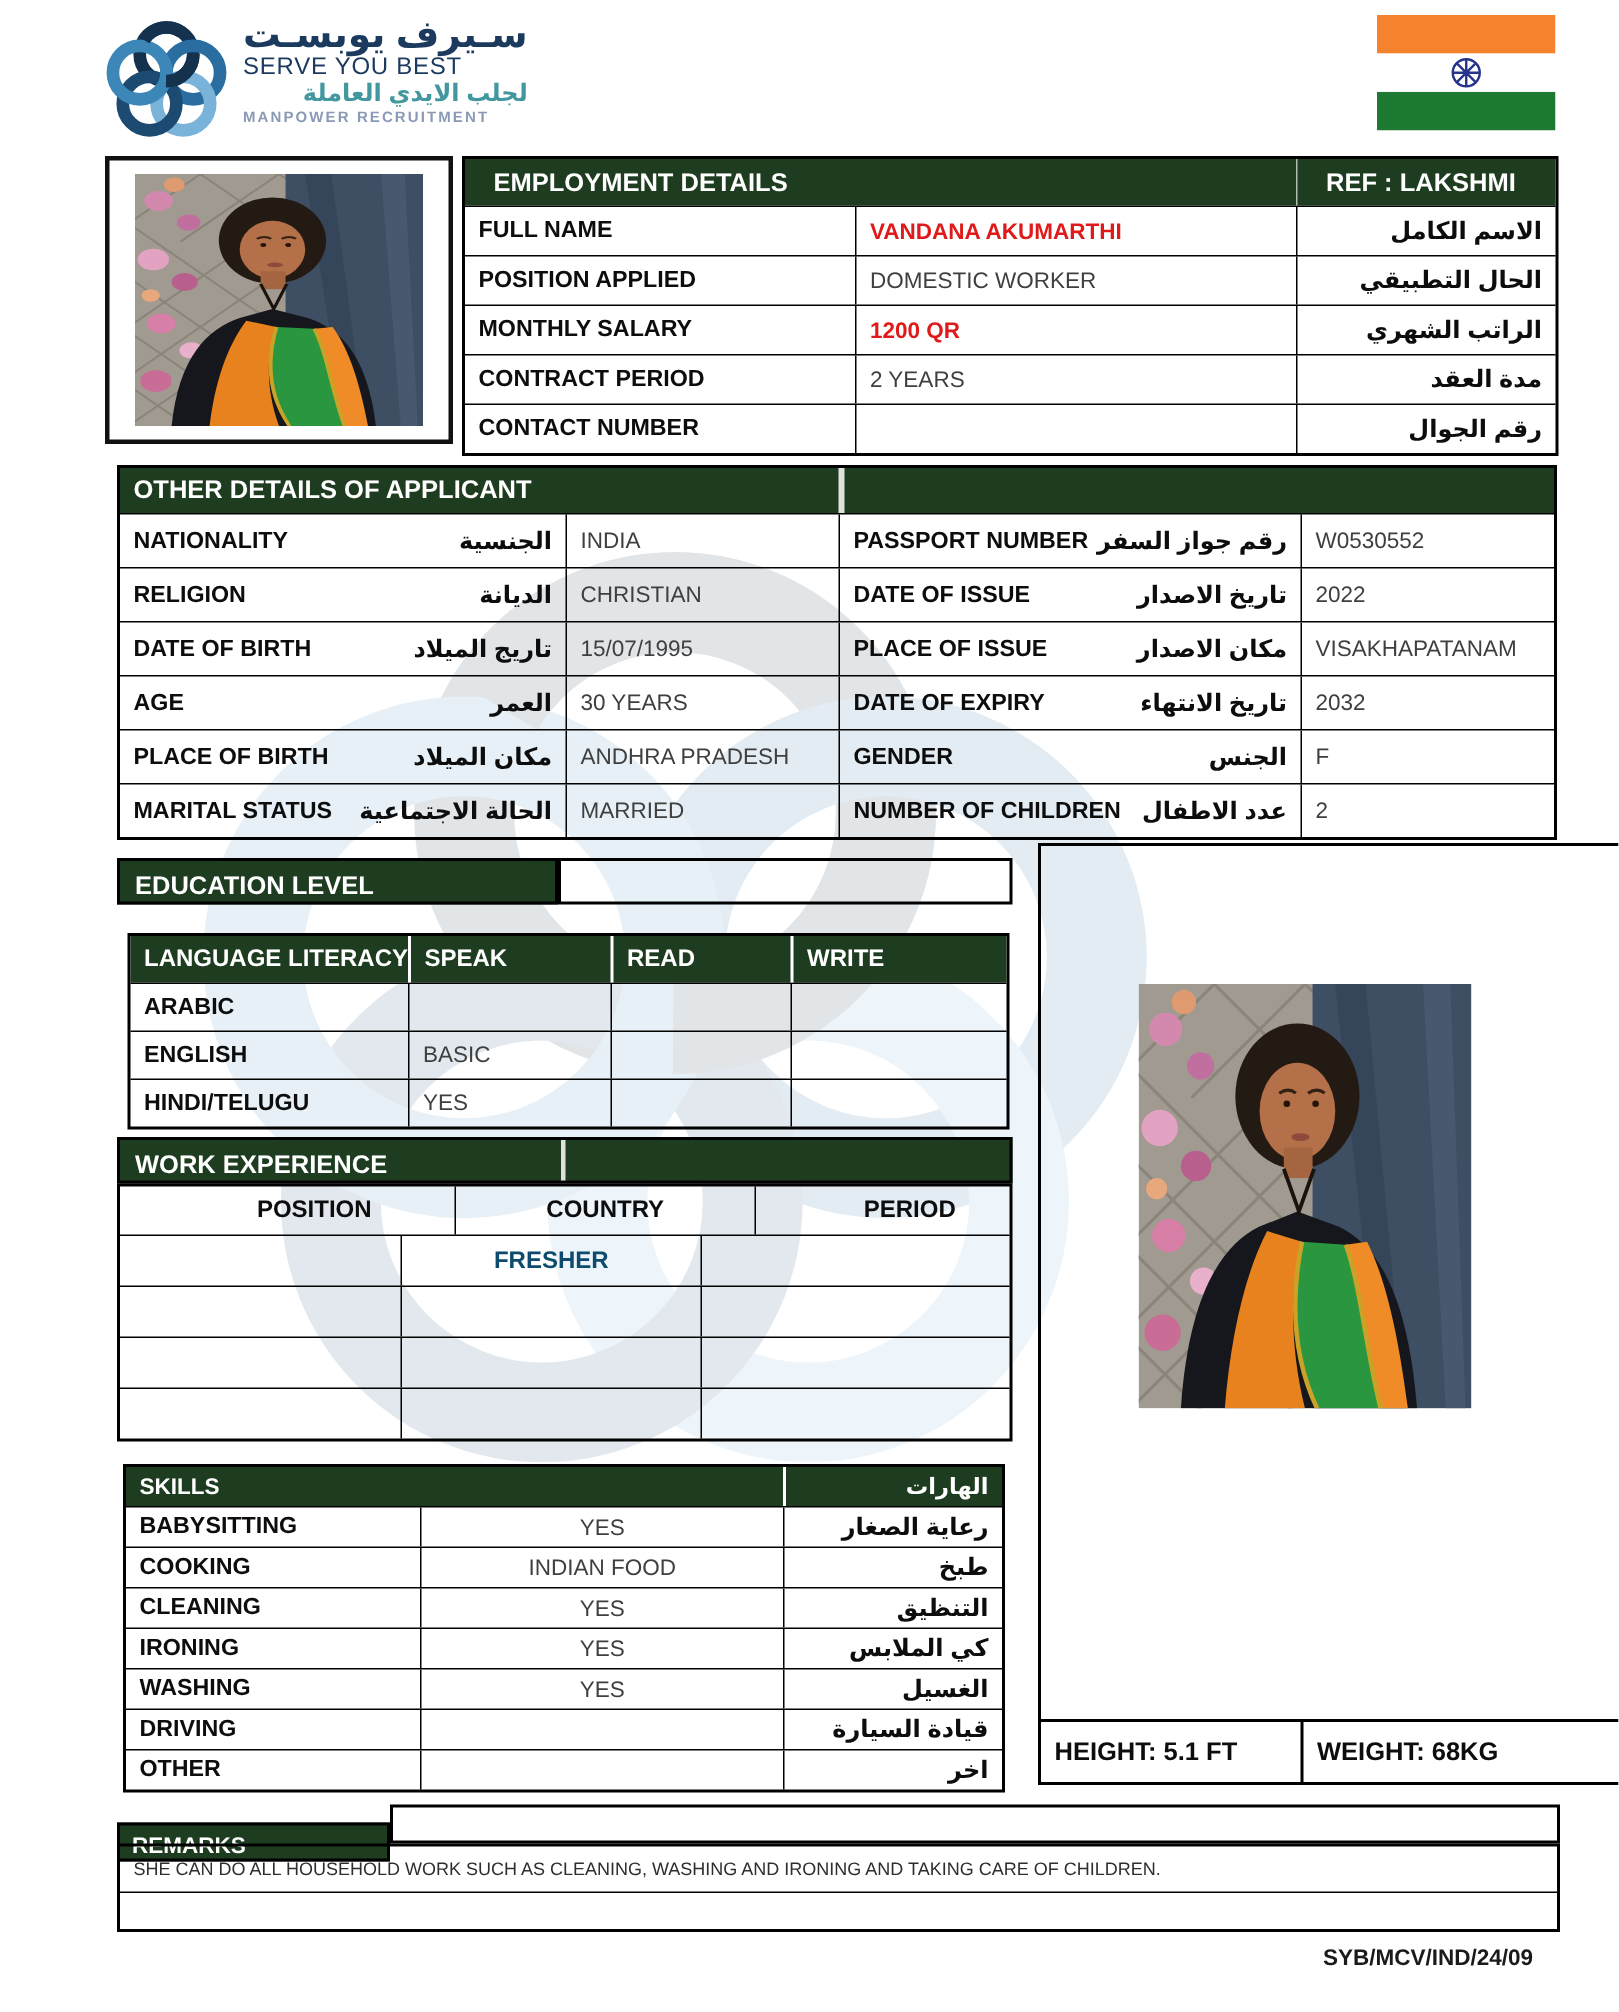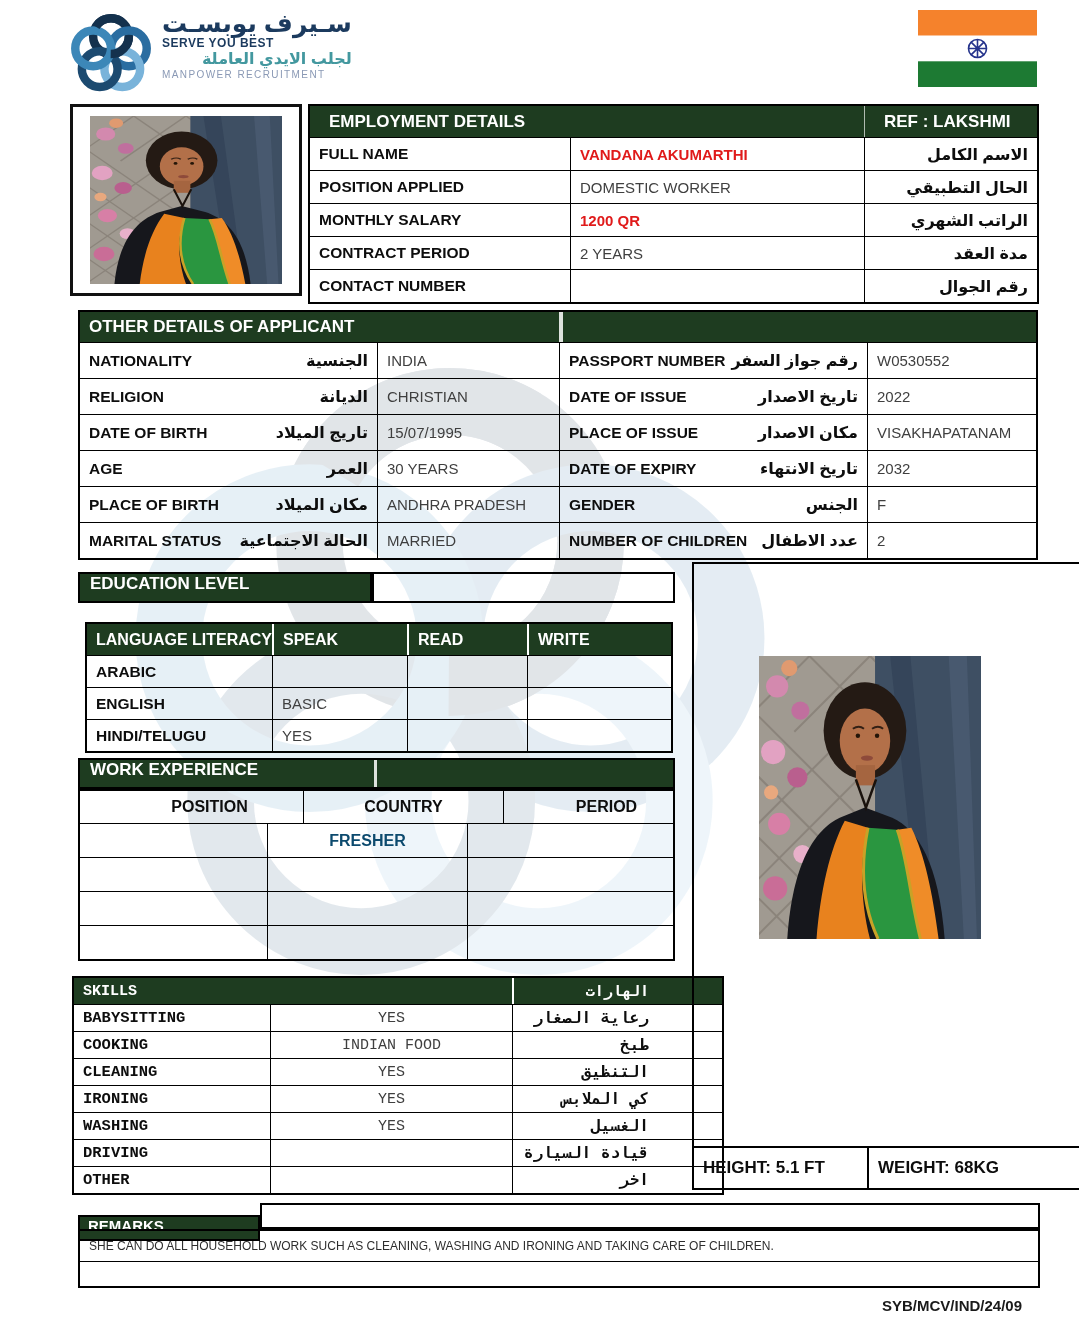--- a/index.html
+++ b/index.html
@@ -6,27 +6,27 @@
   .page{position:relative;width:1079px;height:1341px;background:#ffffff;overflow:hidden;
         font-family:"Liberation Sans","DejaVu Sans",sans-serif;color:#0d0d0d;}
   .abs{position:absolute;}
   
   .watermark{position:absolute;left:80px;top:320px;width:740px;height:740px;opacity:.12;z-index:0;}
   .z{position:absolute;z-index:1;}
   
   .brand-knot{left:64px;top:8px;width:94px;height:94px;}
   .brand-text{left:162px;top:10px;line-height:1.05;}
   .brand-ar{font-size:25px;font-weight:bold;color:#1b3a5e;direction:rtl;}
-  .brand-en{font-size:12px;font-weight:bold;color:#1b3a5e;letter-spacing:.5px;margin-top:1px;}
+  .brand-en{font-size:16px;font-weight:normal;color:#1b3a5e;letter-spacing:.5px;margin-top:1px;}
   .brand-tag-ar{font-size:16px;font-weight:bold;color:#43989f;direction:rtl;margin-top:1px;}
-  .brand-tag-en{font-size:10px;font-weight:normal;color:#8a99b5;letter-spacing:1.4px;margin-top:2px;}
+  .brand-tag-en{font-size:10px;font-weight:bold;color:#8a99b5;letter-spacing:1.4px;margin-top:2px;}
   .flag{left:918px;top:10px;width:119px;height:77px;}
   
   .tbl{border:2px solid #000;box-sizing:border-box;background:transparent;}
-  .greenbar{background:#1e3c20;color:#fff;font-weight:bold;display:flex;align-items:flex-start;
+  .greenbar{background:#1e3c20;color:#fff;font-weight:bold;display:flex;align-items:flex-end;
             box-sizing:border-box;border:2px solid #000;font-size:17px;}
   .cell{display:flex;align-items:center;padding:0 9px;box-sizing:border-box;overflow:hidden;white-space:nowrap;}
   .lbl{font-weight:bold;font-size:15.5px;color:#0d0d0d;}
   .val{font-size:15px;color:#3f3f3f;}
   .ar{direction:rtl;font-weight:bold;font-size:16px;color:#0d0d0d;}
   .red{color:#e01a1a;font-weight:bold;}
   .bt{border-top:1px solid #000;}
   .bl{border-left:1px solid #000;}
   
   .emp{left:308px;top:104px;width:731px;}
@@ -53,21 +53,21 @@
   
   .we-bar{left:78px;top:758px;width:597px;height:31px;padding:0 10px;position:absolute;}
   .we-notch{position:absolute;left:294px;top:0;width:3px;height:100%;background:#fff;opacity:.85;}
   .we{left:78px;top:789px;width:597px;}
   .we-row{display:grid;grid-template-columns:187px 200px 206px;height:33px;}
   .we-row .cell{justify-content:center;}
   .we-hcell{font-weight:bold;font-size:16px;color:#0d0d0d;}
   .fresher{font-weight:bold;font-size:16px;color:#0c4a6e;}
   .we-head{height:32px;padding-left:36px;}
   
-  .sk{left:72px;top:976px;width:652px;font-family:Liberation Mono, monospace;}
+  .sk{left:82px;top:976px;width:588px;}
   .sk-head{display:grid;grid-template-columns:438px 146px;height:26px;background:#1e3c20;color:#fff;position:relative;}
   .sk-head .cell{font-weight:bold;font-size:15px;}
   .sk-head .cell+.cell{border-left:2px solid #fff;}
   .sk-row{display:grid;grid-template-columns:196px 242px 146px;height:26px;}
   .sk-row .cell.mid{justify-content:center;}
   .sk-row .cell.ar{justify-content:flex-start;}
   
   .panel{left:692px;top:562px;width:401px;height:628px;border:2px solid #000;box-sizing:border-box;padding-left:12px;}
   .panel-photo{position:absolute;left:65px;top:92px;width:222px;height:283px;}
   .hw{position:absolute;left:0;bottom:0;width:100%;display:grid;grid-template-columns:175px 167px;border-top:2px solid #000;}

